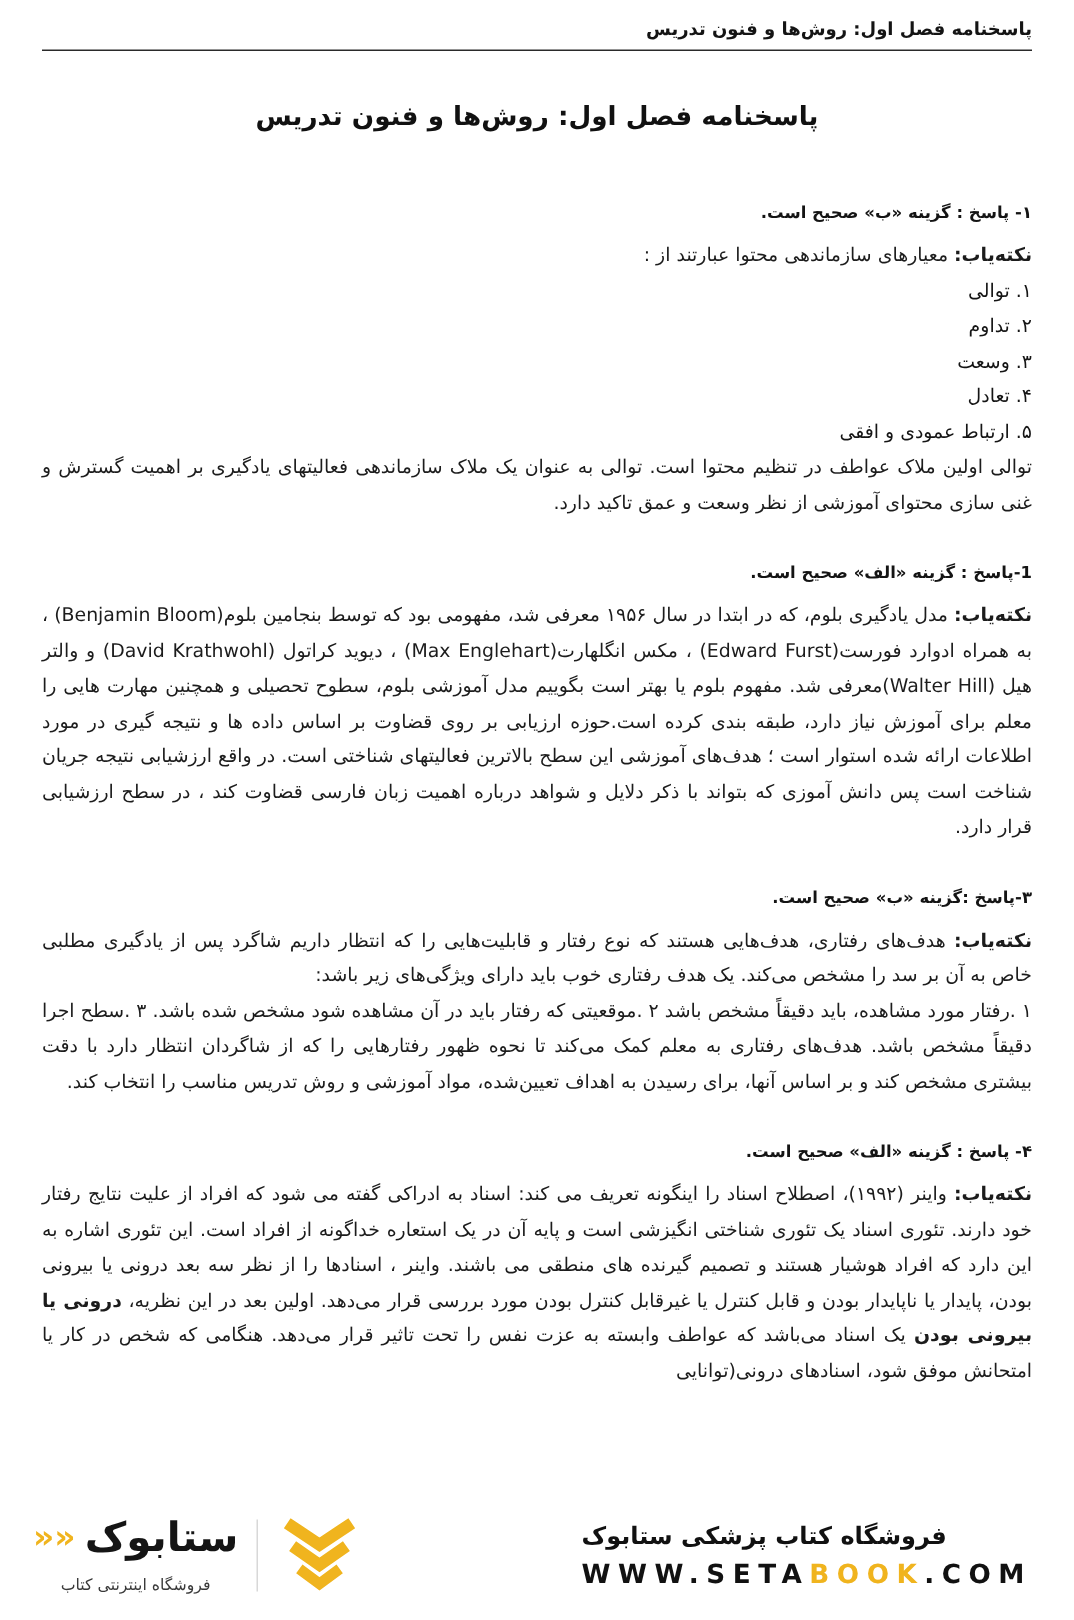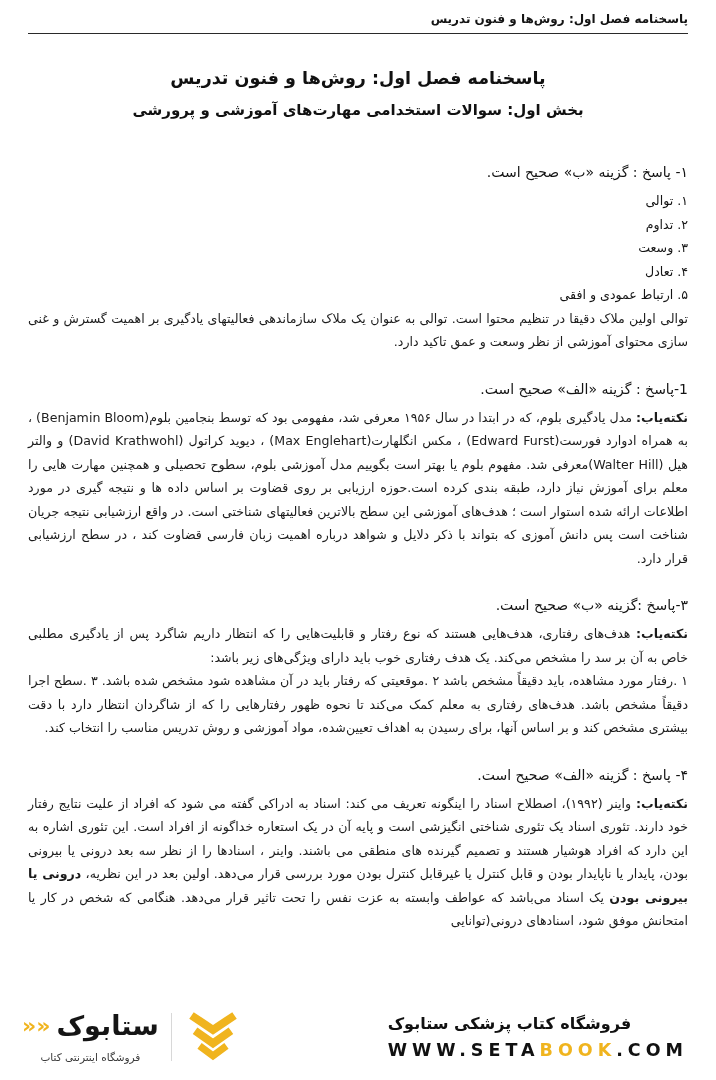--- a/index.html
+++ b/index.html
@@ -26,21 +26,21 @@
     margin-top:34px; color:#111;
   }
   .page-subtitle {
     text-align:center; font-weight:bold; font-size:15px;
     margin-top:13px; color:#111;
   }
 
   .answers { margin-top:42px; }
   .answer { margin-bottom:24px; }
   .answer-heading {
-    font-weight:normal; font-size:14px; line-height:23px; margin-bottom:5px;
+    font-weight:bold; font-size:11px; line-height:23px; margin-bottom:5px;
   }
   .para {
     font-size:12.6px; line-height:23.5px; text-align:justify; color:#1c1c1c;
   }
   .label { font-weight:bold; }
   .bold-inline { font-weight:bold; }
   ul.criteria { list-style:none; }
   ul.criteria li { font-size:12.6px; line-height:23.5px; }
 
   .footer {
@@ -69,34 +69,34 @@
 </style>
 </head>
 <body>
 
 <div class="page">
 
   <div class="running-head">پاسخنامه فصل اول: روش‌ها و فنون تدریس</div>
   <hr class="head-rule">
 
   <div class="page-title">پاسخنامه فصل اول: روش‌ها و فنون تدریس</div>
-  <div class="page-subtitle">بخش اول: سوالات استخدامی مهارت‌های آموزشی و پرورشی</div>
 
   <div class="answers">
 
     <div class="answer">
       <div class="answer-heading">۱- پاسخ : گزینه «ب» صحیح است.</div>
+      <p class="para"><span class="label">نکته‌یاب:</span><span> معیارهای سازماندهی محتوا عبارتند از :</span></p>
       <ul class="criteria">
         <li>۱. توالی</li>
         <li>۲. تداوم</li>
         <li>۳. وسعت</li>
         <li>۴. تعادل</li>
         <li>۵. ارتباط عمودی و افقی</li>
       </ul>
-      <p class="para">توالی اولین ملاک دقیقا در تنظیم محتوا است. توالی به عنوان یک ملاک سازماندهی فعالیتهای یادگیری بر اهمیت گسترش و غنی سازی محتوای آموزشی از نظر وسعت و عمق تاکید دارد.</p>
+      <p class="para">توالی اولین ملاک عواطف در تنظیم محتوا است. توالی به عنوان یک ملاک سازماندهی فعالیتهای یادگیری بر اهمیت گسترش و غنی سازی محتوای آموزشی از نظر وسعت و عمق تاکید دارد.</p>
     </div>
 
     <div class="answer">
       <div class="answer-heading">1-پاسخ : گزینه «الف» صحیح است.</div>
       <p class="para"><span class="label">نکته‌یاب:</span><span> مدل یادگیری بلوم، که در ابتدا در سال ۱۹۵۶ معرفی شد، مفهومی بود که توسط بنجامین بلوم(Benjamin Bloom) ، به همراه ادوارد فورست(Edward Furst) ، مکس انگلهارت(Max Englehart) ، دیوید کراتول (David Krathwohl) و والتر هیل (Walter Hill)معرفی شد. مفهوم بلوم یا بهتر است بگوییم مدل آموزشی بلوم، سطوح تحصیلی و همچنین مهارت هایی را معلم برای آموزش نیاز دارد، طبقه بندی کرده است.حوزه ارزیابی بر روی قضاوت بر اساس داده ها و نتیجه گیری در مورد اطلاعات ارائه شده استوار است ؛ هدف‌های آموزشی این سطح بالاترین فعالیتهای شناختی است. در واقع ارزشیابی نتیجه جریان شناخت است پس دانش آموزی که بتواند با ذکر دلایل و شواهد درباره اهمیت زبان فارسی قضاوت کند ، در سطح ارزشیابی قرار دارد.</span></p>
     </div>
 
     <div class="answer">
       <div class="answer-heading">۳-پاسخ :گزینه «ب» صحیح است.</div>
       <p class="para"><span class="label">نکته‌یاب:</span><span> هدف‌های رفتاری، هدف‌هایی هستند که نوع رفتار و قابلیت‌هایی را که انتظار داریم شاگرد پس از یادگیری مطلبی خاص به آن بر سد را مشخص می‌کند. یک هدف رفتاری خوب باید دارای ویژگی‌های زیر باشد:</span></p>

